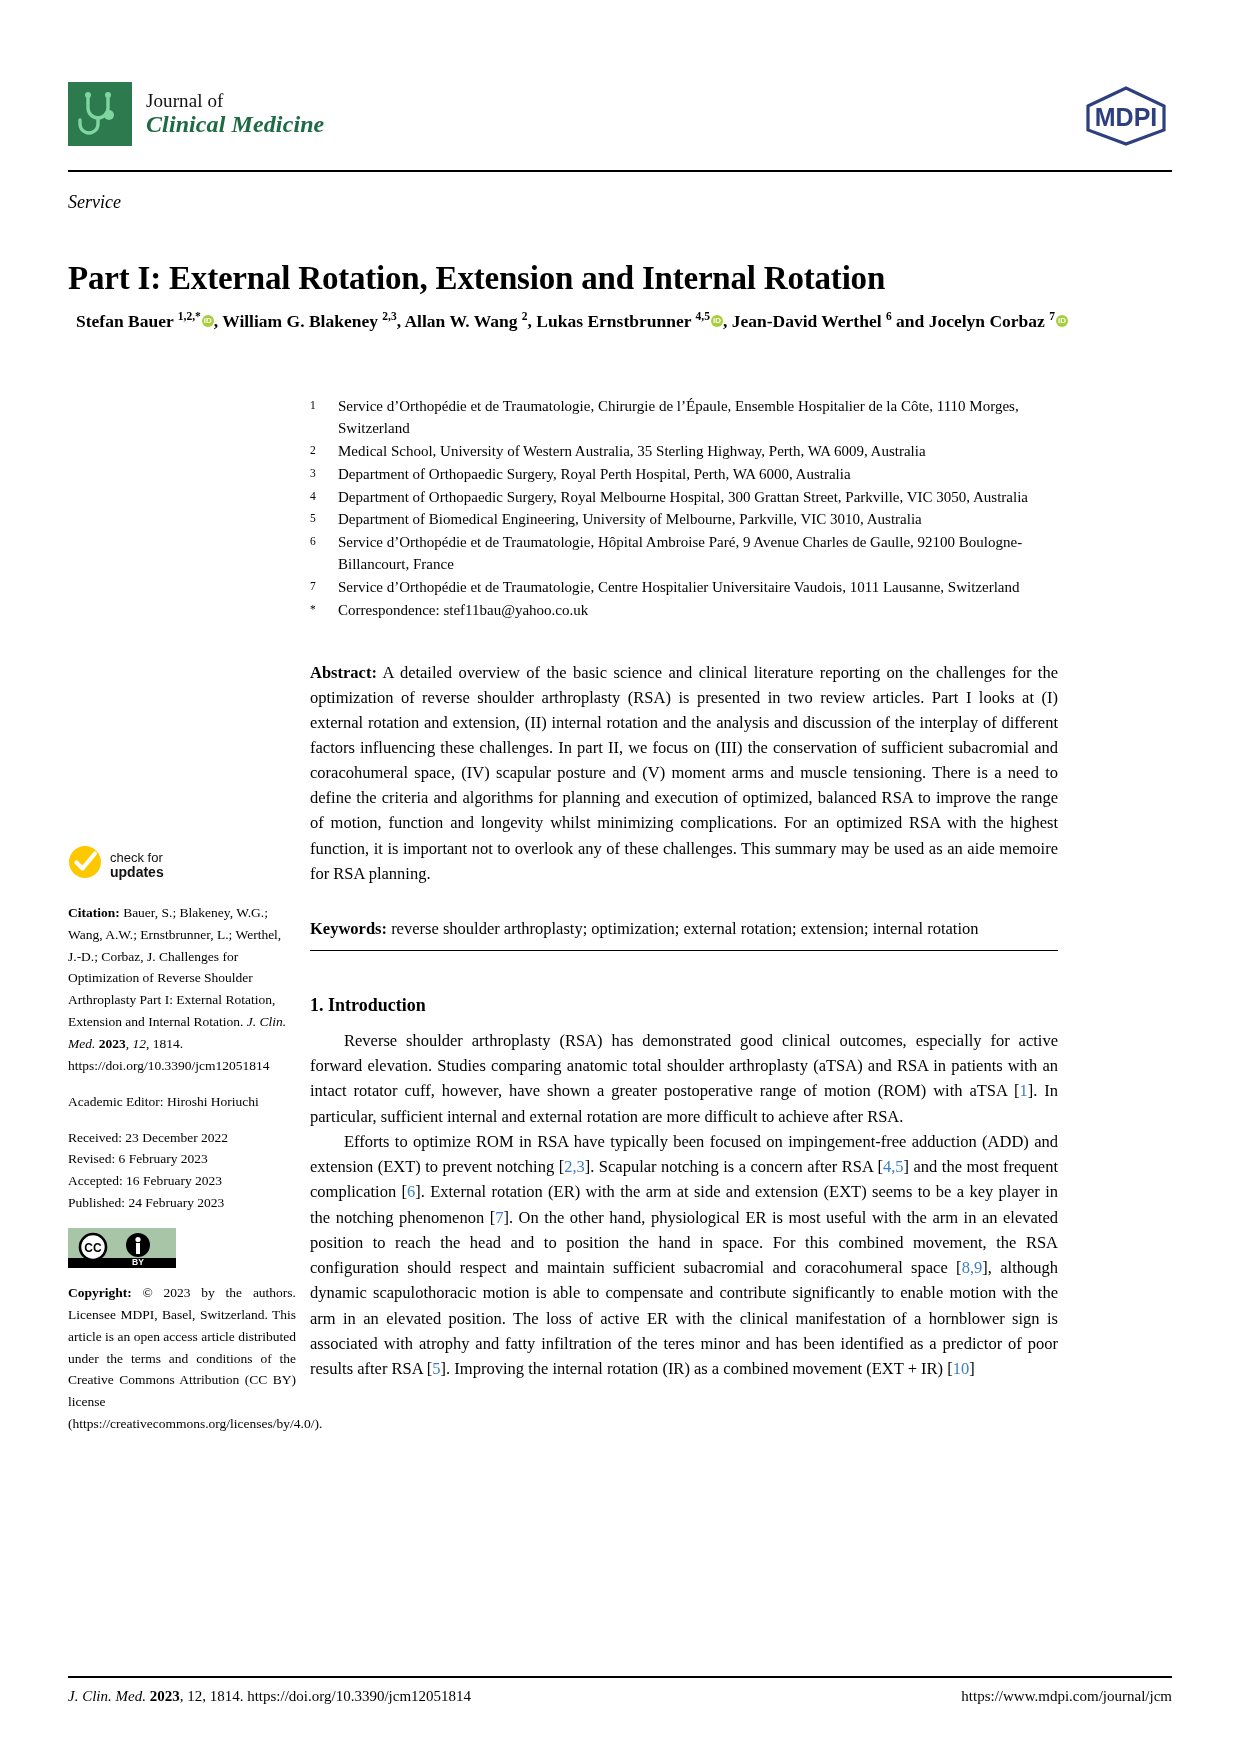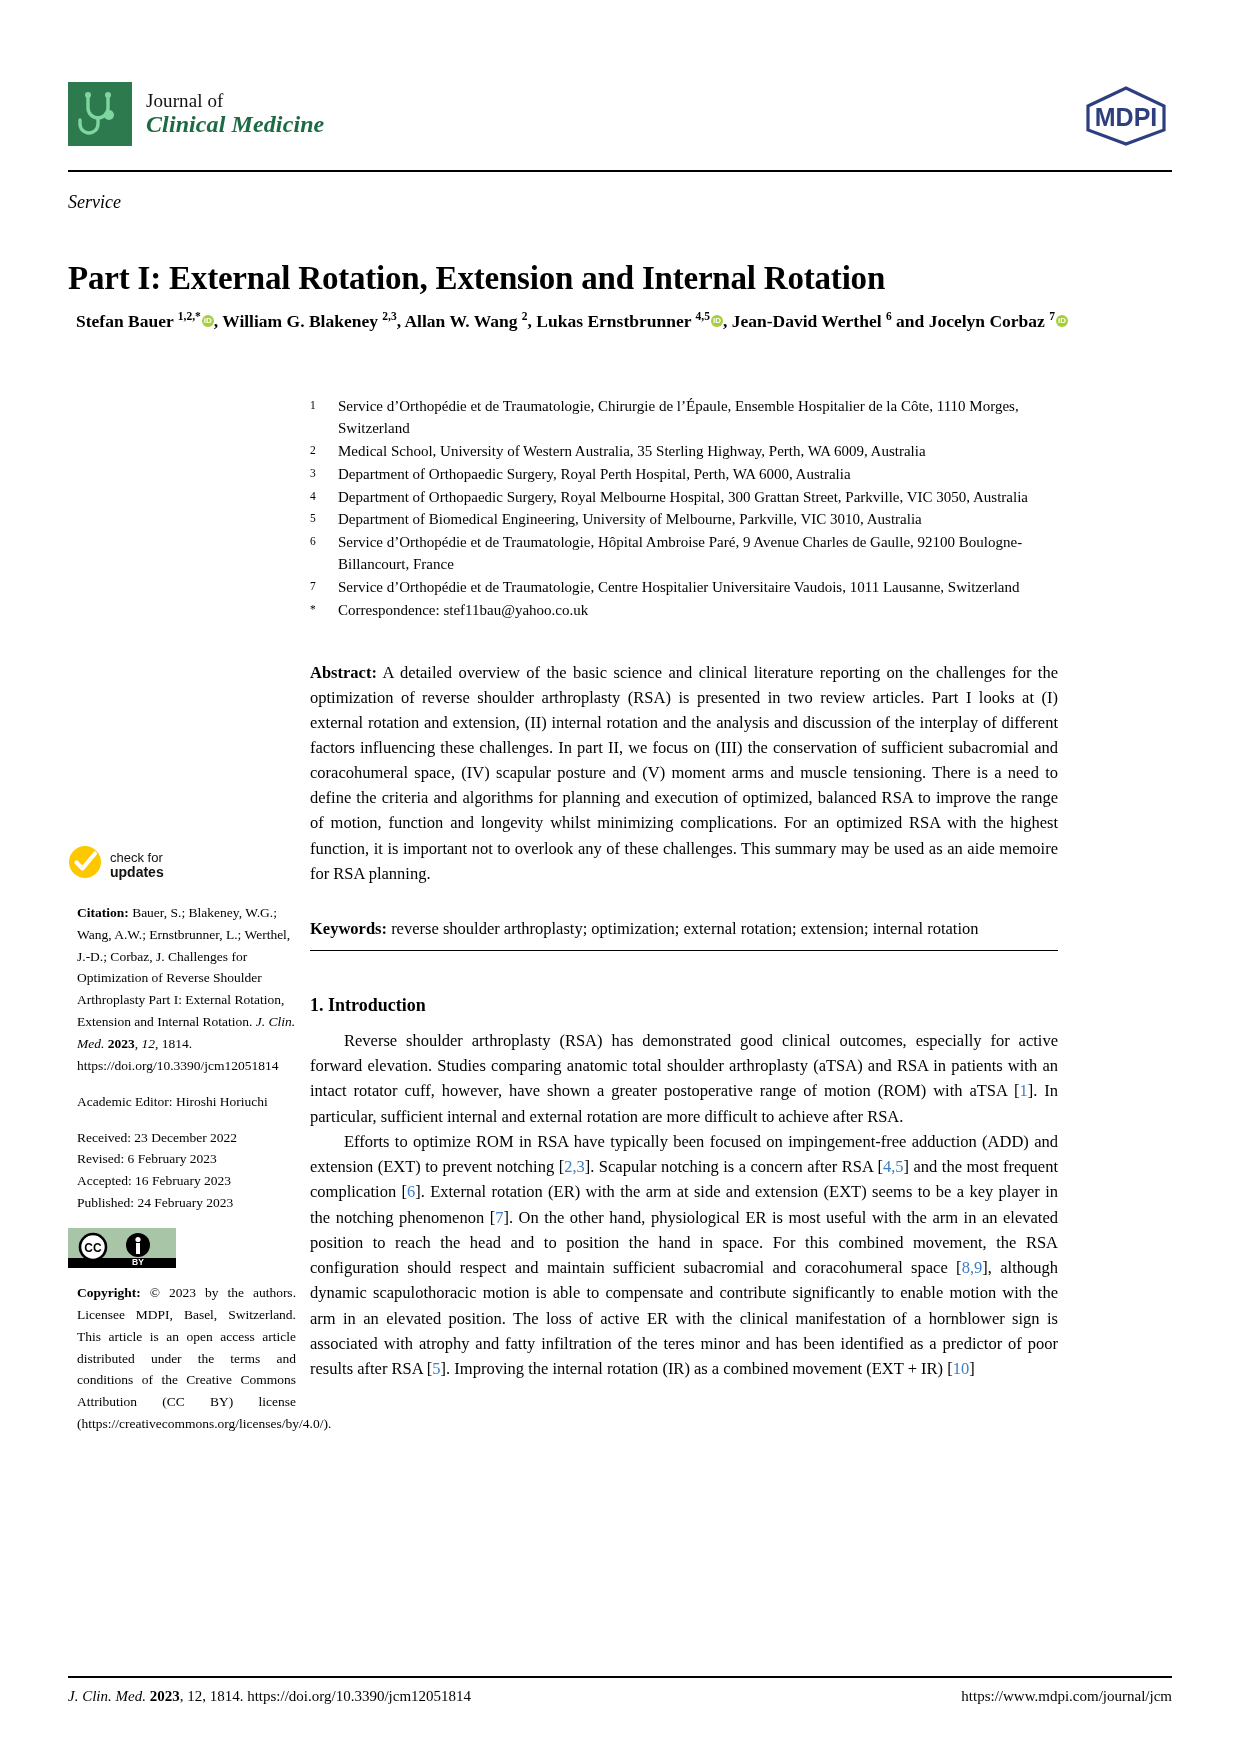--- a/index.html
+++ b/index.html
@@ -209,21 +209,21 @@
     margin-bottom: 16px;
   }
   .cu-circle { flex: none; }
   .cu-text {
     font-family: "Liberation Sans", sans-serif;
     font-size: 13px;
     line-height: 1.1;
     color: #111;
   }
   .cu-text .b { font-weight: bold; font-size: 14px; }
-  .sidebar p { margin: 0 0 14px 9px; }
+  .sidebar p { margin: 0 0 14px 0; }
   .sidebar .tight { margin-bottom: 0; }
   .sidebar b { font-weight: bold; }
   .sidebar i { font-style: italic; }
   .cc-badge {
     width: 108px;
     height: 40px;
     margin: 10px 0 14px 0;
     position: relative;
     background: #000;
     text-align: center;

